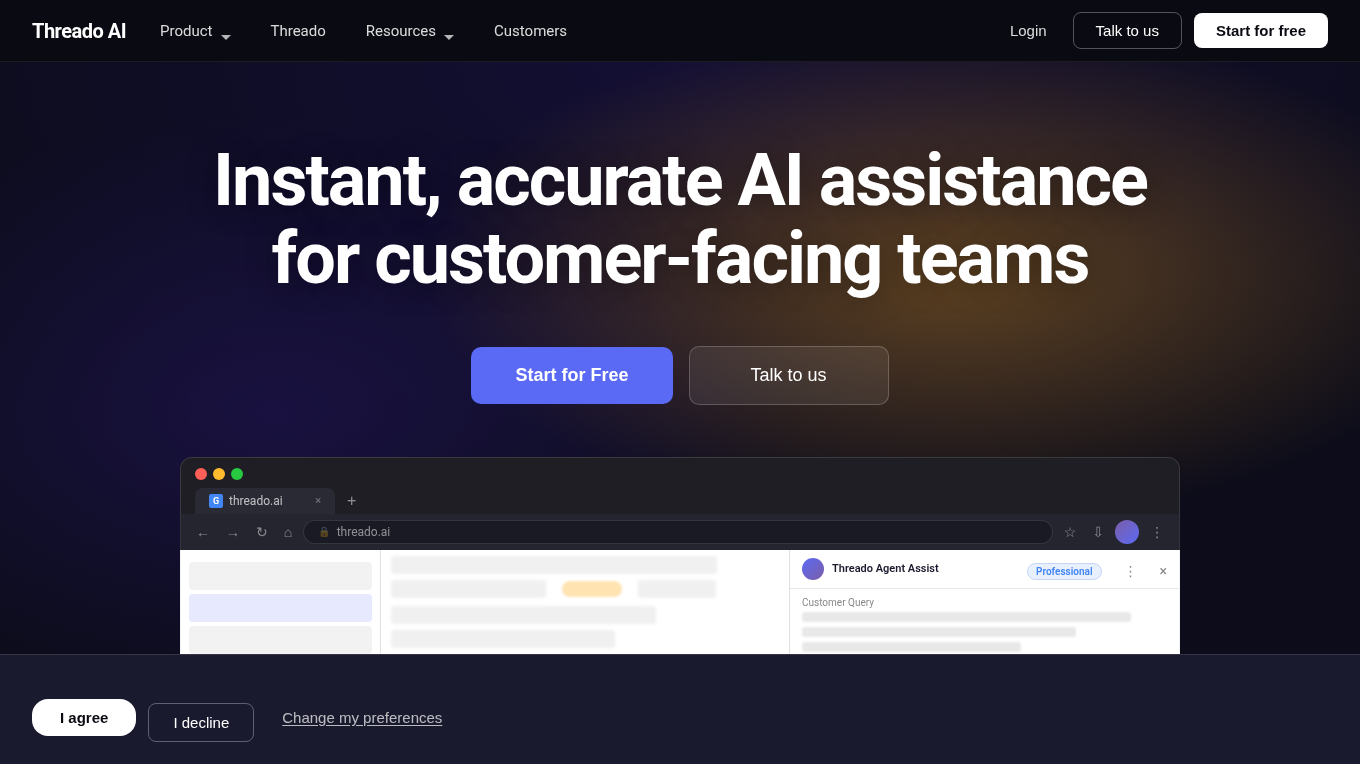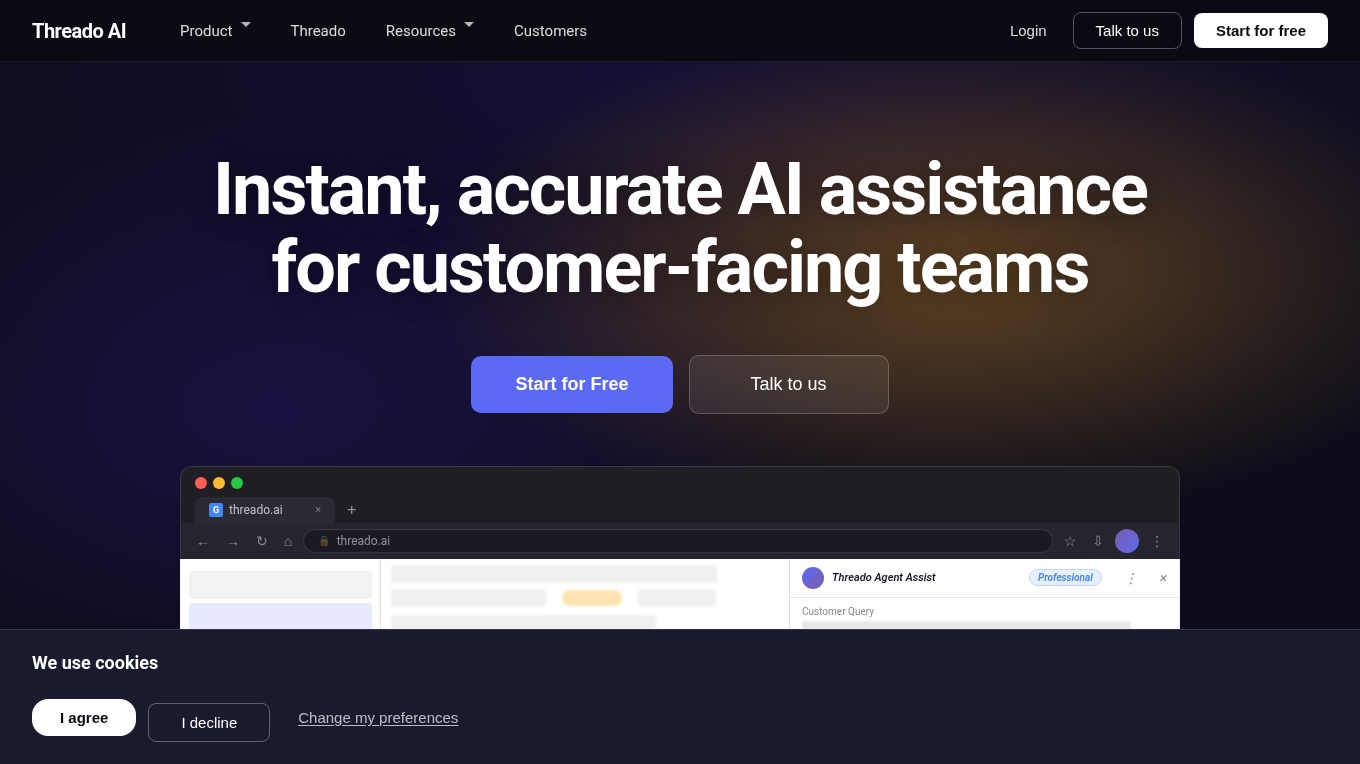--- a/index.html
+++ b/index.html
@@ -29,40 +29,40 @@
       display: flex;
       align-items: center;
       gap: 0;
     }
 
     .logo {
       font-size: 20px;
       font-weight: 700;
       color: #fff;
       letter-spacing: -0.5px;
-      margin-right: 36px;
+      margin-right: 16px;
       white-space: nowrap;
     }
 
     .nav-links {
       display: flex;
       align-items: center;
       gap: 4px;
     }
 
     .nav-link {
       color: rgba(255,255,255,0.85);
       font-size: 15px;
       font-weight: 400;
       padding: 8px 18px;
       cursor: pointer;
       border-radius: 6px;
       transition: background 0.15s;
       display: flex;
-      align-items: flex-start;
+      align-items: flex-end;
       gap: 4px;
     }
 
     .nav-right {
       display: flex;
       align-items: center;
       gap: 12px;
     }
 
     .btn-login {
@@ -121,21 +121,20 @@
     }
 
     .hero-content {
       position: relative;
       z-index: 2;
       display: flex;
       flex-direction: column;
       align-items: center;
       padding-top: 80px;
       width: 100%;
-      margin-top: 9px;
     }
 
     .hero-title {
       font-size: 72px;
       font-weight: 700;
       text-align: center;
       line-height: 1.08;
       letter-spacing: -2px;
       max-width: 980px;
       color: #fff;
@@ -380,25 +379,24 @@
       background: #fff;
       border-left: 1px solid #e0e0e0;
       flex-shrink: 0;
       border-radius: 0 0 8px 0;
       display: flex;
       flex-direction: column;
     }
 
     .ai-panel-header {
       display: flex;
-      align-items: center;
+      align-items: flex-end;
       justify-content: space-between;
       padding: 8px 12px;
       border-bottom: 1px solid #e8e8e8;
-      font-style: italic;
     }
 
     .ai-panel-title-row {
       display: flex;
       align-items: center;
       gap: 8px;
     }
 
     .ai-avatar {
       width: 22px; height: 22px;
@@ -493,21 +491,21 @@
       border: none;
       cursor: pointer;
       transition: opacity 0.15s;
     }
 
     .btn-decline {
       background: transparent;
       color: #fff;
       font-size: 15px;
       font-weight: 500;
-      padding: 10px 32px;
+      padding: 10px 24px;
       border-radius: 8px;
       border: 1px solid rgba(255,255,255,0.3);
       cursor: pointer;
       transition: background 0.15s;
       margin-top: 10px;
     }
 
     .btn-preferences {
       background: transparent;
       color: rgba(255,255,255,0.7);
@@ -645,20 +643,19 @@
             <div class="blurred-content-line" style="width:60%"></div>
           </div>
         </div>
       </div>
     </div>
   </div>
 </section>
 
 <div class="cookie-banner">
   <div>
-    <div class="cookie-title">We use cookies</div>
   </div>
   <div class="cookie-actions">
     <button class="btn-agree">I agree</button>
     <button class="btn-decline">I decline</button>
     <button class="btn-preferences">Change my preferences</button>
   </div>
 </div>
 
 </body></html>

